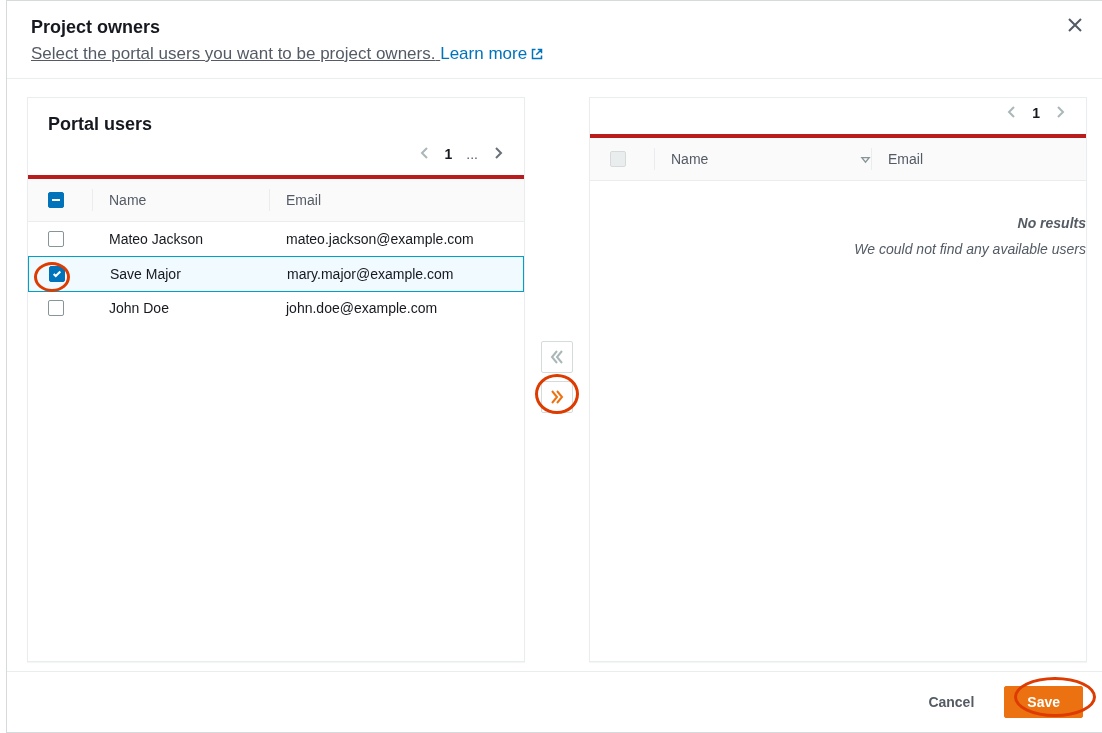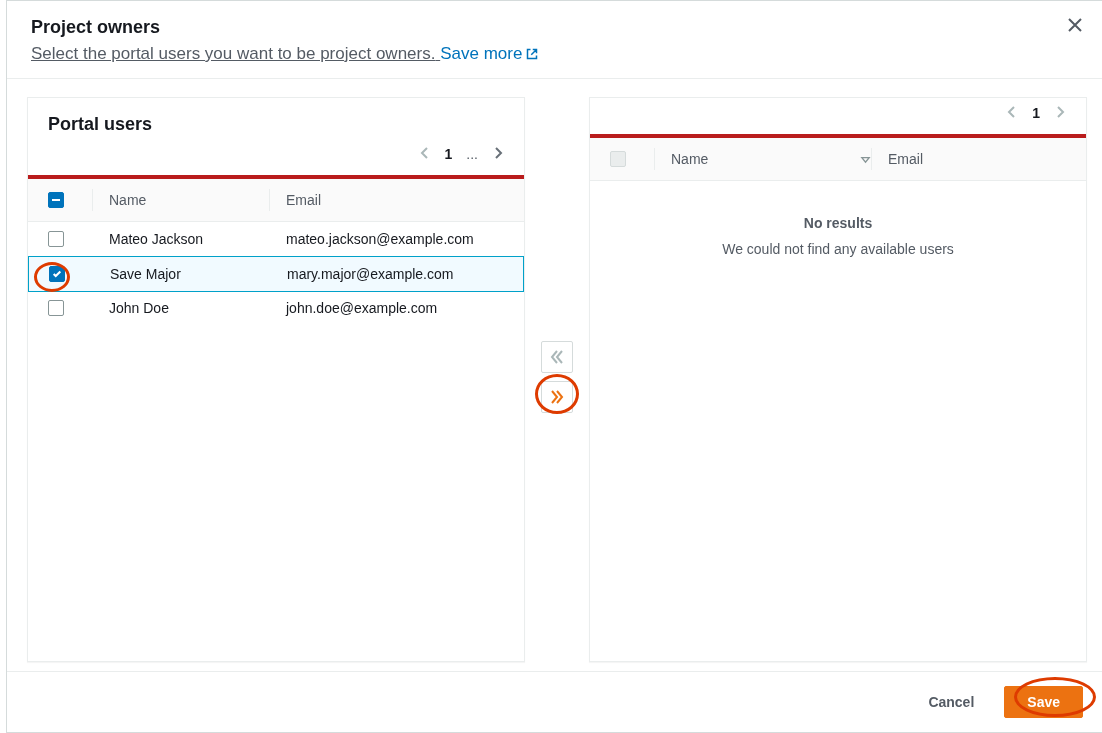--- a/index.html
+++ b/index.html
@@ -28,21 +28,21 @@
     .div { border-left: 1px solid #eaeded; height: 22px; margin-right: 16px; }
     .row { display: flex; padding: 9px 16px; border-bottom: 1px solid transparent; font-size: 14px; color: #16191f; }
     .row.sel { background: #f1faff; border: 1px solid #00a1c9; margin: -1px 0; position: relative; z-index: 1; }
     .row .name-col, .row .email-col { color: #16191f; }
     .cbx { width: 16px; height: 16px; border: 1px solid #879596; border-radius: 2px; background: #fff; display: inline-flex; align-items: center; justify-content: center; cursor: pointer; }
     .cbx.indet { background: #0073bb; border-color: #0073bb; }
     .cbx.indet::after { content: ''; width: 8px; height: 2.5px; background: #fff; }
     .cbx.checked { background: #0073bb; border-color: #0073bb; }
     .cbx.checked svg { width: 10px; height: 10px; color: #fff; }
     .cbx.dis { background: #eaeded; border-color: #d5dbdb; }
-    .empty-body { flex: 1; display: flex; flex-direction: column; align-items: center; padding-top: 34px; }
+    .empty-body { flex: 1; display: flex; flex-direction: column; align-items: flex-end; padding-top: 34px; font-style: italic; }
     .empty-title { font-weight: 700; color: #545b64; font-size: 14px; margin-bottom: 10px; }
     .empty-sub { color: #545b64; font-size: 14px; }
     .center-col { width: 48px; display: flex; flex-direction: column; align-items: center; justify-content: flex-start; padding-top: 244px; gap: 8px; }
     .arrow-btn { width: 32px; height: 32px; border: 1px solid #d5dbdb; background: #fff; display: flex; align-items: center; justify-content: center; cursor: pointer; border-radius: 2px; }
     .arrow-btn svg { width: 16px; height: 16px; }
     .arrow-btn.dis svg { color: #aab7b8; }
     .arrow-btn.active svg { color: #ec7211; }
     .footer { padding: 14px 24px 14px 24px; display: flex; justify-content: flex-end; gap: 12px; border-top: 1px solid #eaeded; }
     .btn-cancel { border: none; background: none; color: #545b64; font-weight: 700; font-size: 14px; padding: 8px 18px; cursor: pointer; }
     .btn-save { background: #ec7211; color: #fff; border: 1px solid #ec7211; font-weight: 700; font-size: 14px; padding: 7px 22px; border-radius: 2px; cursor: pointer; }
@@ -54,21 +54,21 @@
 </head>
 <body>
 
 <div class="modal">
   <div class="modal-header">
     <div class="modal-title">Project owners</div>
     <div class="modal-desc">
       <span>Select the portal users you want to be project owners.</span>
       <span> </span>
       <span class="link">
-        <span>Save more</span>
+        <span>Learn more</span>
         <svg class="ext-icon" viewBox="0 0 16 16" fill="none" stroke="currentColor" stroke-width="2">
             <path d="M6 2H2v12h12v-4M9 2h5v5M14 2L7 9"></path>
           </svg>
       </span>
     </div>
     <div class="close">
       <svg viewBox="0 0 16 16" stroke="currentColor" stroke-width="2">
           <path d="M2 2l12 12M14 2L2 14"></path>
         </svg>
     </div>

